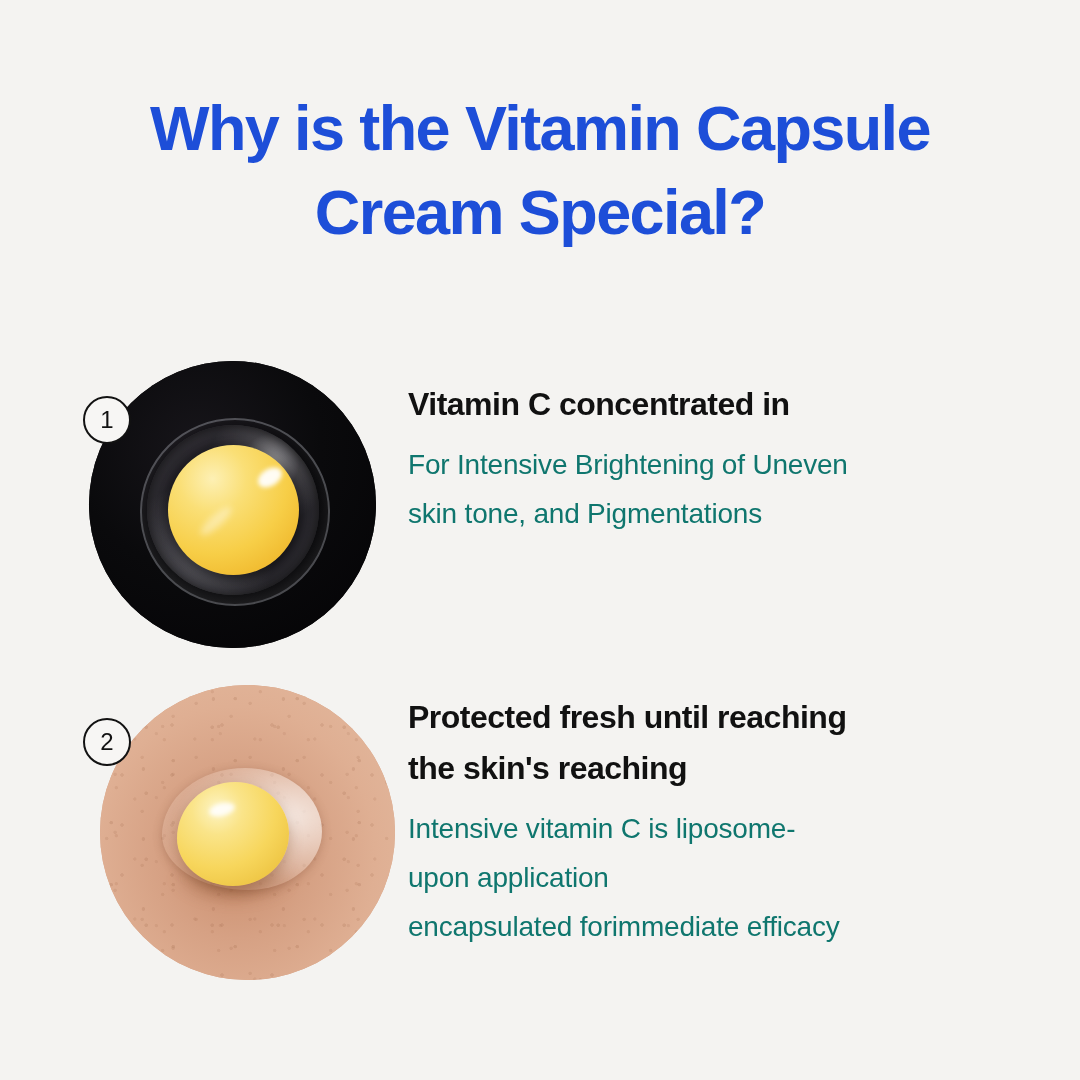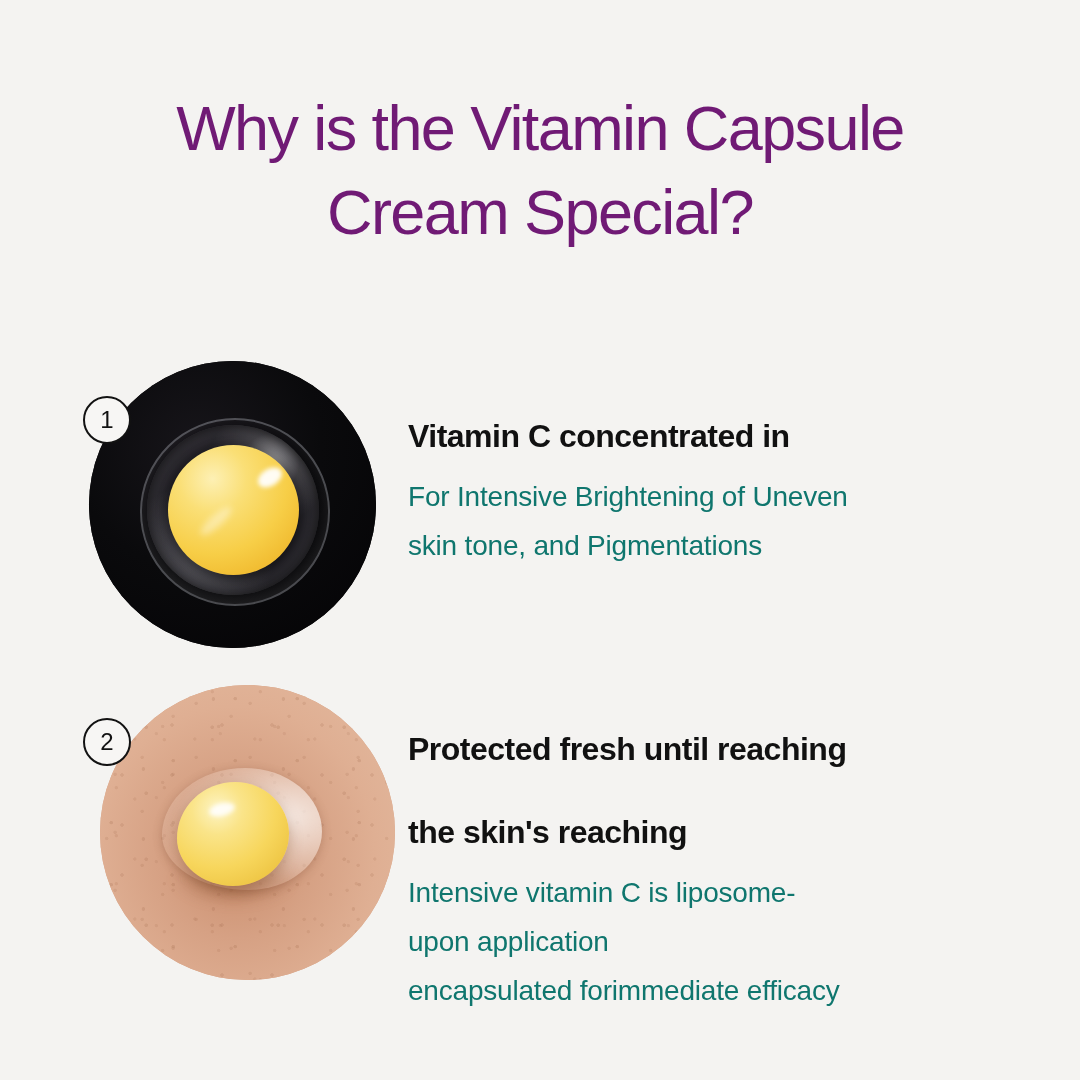--- a/index.html
+++ b/index.html
@@ -27,25 +27,25 @@
   .title-block {
     position: absolute;
     top: 86px;
     left: 60px;
     width: 960px;
     text-align: center;
   }
   .title-line {
     display: block;
     font-family: "Liberation Sans", sans-serif;
-    font-weight: normal;
+    font-weight: bold;
     font-size: 63px;
     line-height: 84px;
     letter-spacing: -1.6px;
-    color: #701a75;
+    color: #1d4ed8;
     white-space: nowrap;
   }
 
   
   .feature {
     position: absolute;
     left: 0;
     width: 1080px;
   }
   .feature-1 { top: 361px; }
@@ -248,21 +248,21 @@
   .feat-body {
     margin: 10px 0 0 0;
     font-family: "Liberation Sans", sans-serif;
     font-weight: normal;
     font-size: 28px;
     line-height: 49px;
     letter-spacing: -0.2px;
     color: #0f766e;
   }
   .feat-body span { display: block; }
-  .feat-heading span { display: block; margin-top: 32px; }
+  .feat-heading span { display: block; }
 </style>
 </head>
 <body>
 
 <div class="poster">
 
   <div class="title-block">
     <span class="title-line">Why is the Vitamin Capsule</span>
     <span class="title-line">Cream Special?</span>
   </div>

